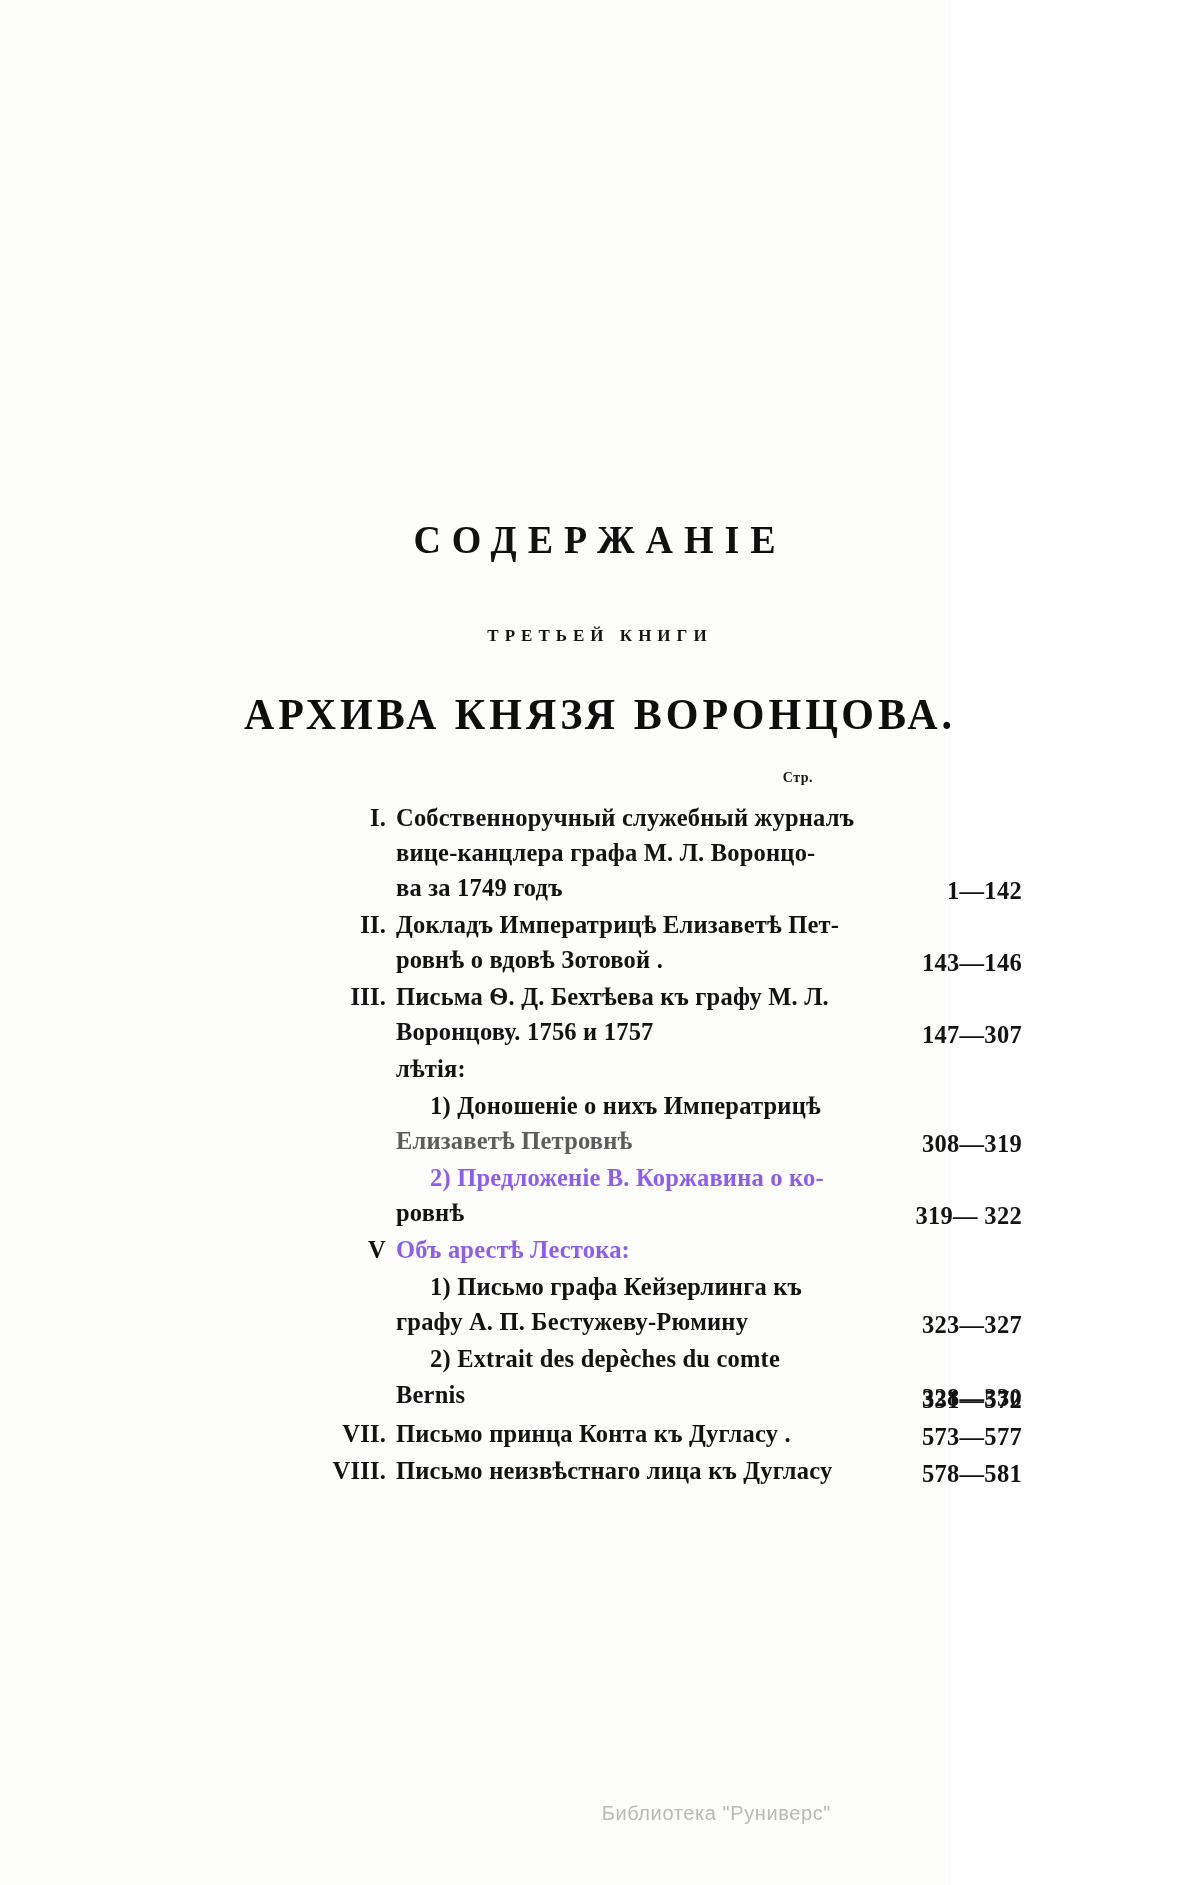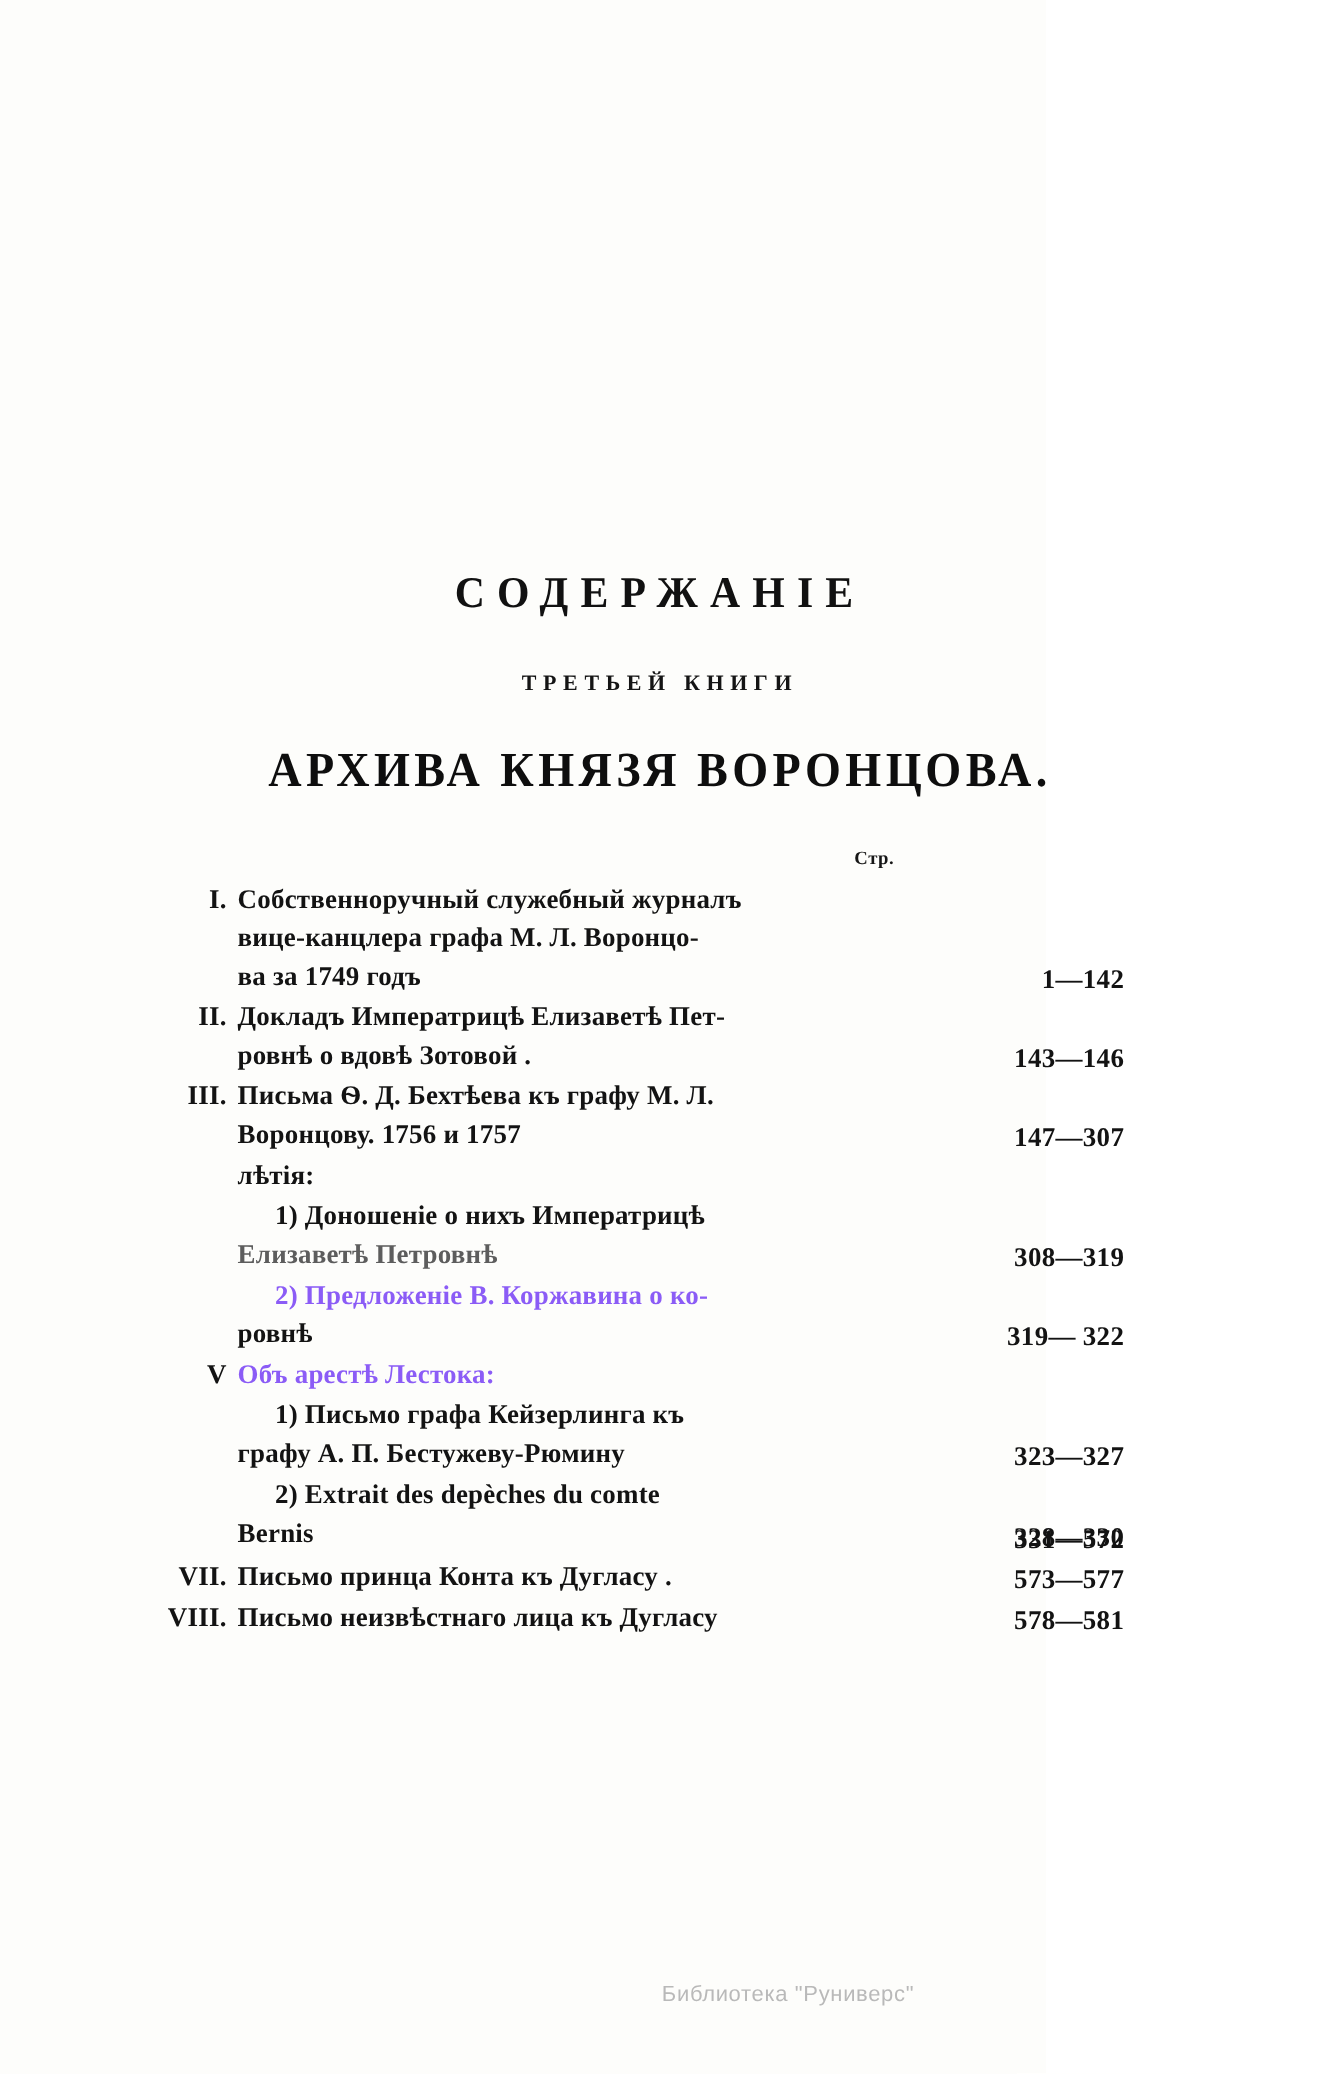--- a/index.html
+++ b/index.html
@@ -33,41 +33,41 @@
   .h-soderzhanie {
     font-family: "Liberation Serif", "DejaVu Serif", serif;
     font-weight: bold;
     font-size: 38px;
     letter-spacing: 11px;
     color: #111;
     line-height: 1;
     transform: scaleY(1.05);
   }
   .h-tretey {
-    margin-top: 52px;
-    font-weight: bold;
-    font-size: 20px;
+    margin-top: 68px;
+    font-weight: bold;
+    font-size: 17px;
     letter-spacing: 6px;
     color: #141414;
   }
   .h-arhiva {
     margin-top: 44px;
     font-weight: bold;
     font-size: 42px;
     letter-spacing: 4px;
     color: #0e0e0e;
     transform: scaleY(1.06);
   }
   
   .str-label {
     position: absolute;
     right: 138px;
     top: 770px;
     font-weight: bold;
-    font-size: 17px;
+    font-size: 14px;
     letter-spacing: 0.5px;
     color: #161616;
   }
   
   .toc {
     position: absolute;
     left: 150px;
     top: 800px;
     width: 900px;
   }
@@ -112,20 +112,21 @@
     padding-left: 66px;
   }
   .faded {
     color: #5d5d5d;
   }
   .faded2 {
     color: #8b5cf6;
   }
   .entry {
     position: relative;
+    justify-content: flex-end;
   }
   .entry-pages-abs {
     position: absolute;
     right: 28px;
     bottom: 0;
     font-size: 24.5px;
     font-weight: bold;
     letter-spacing: 0.3px;
     color: #131313;
     white-space: nowrap;

